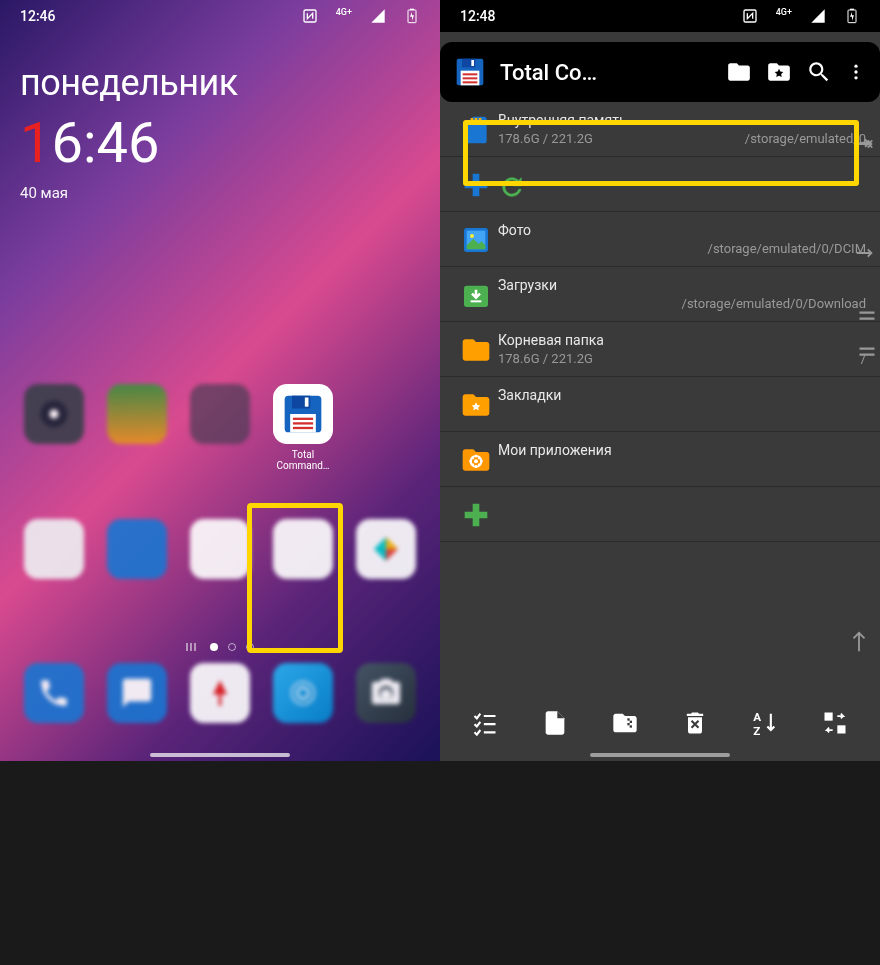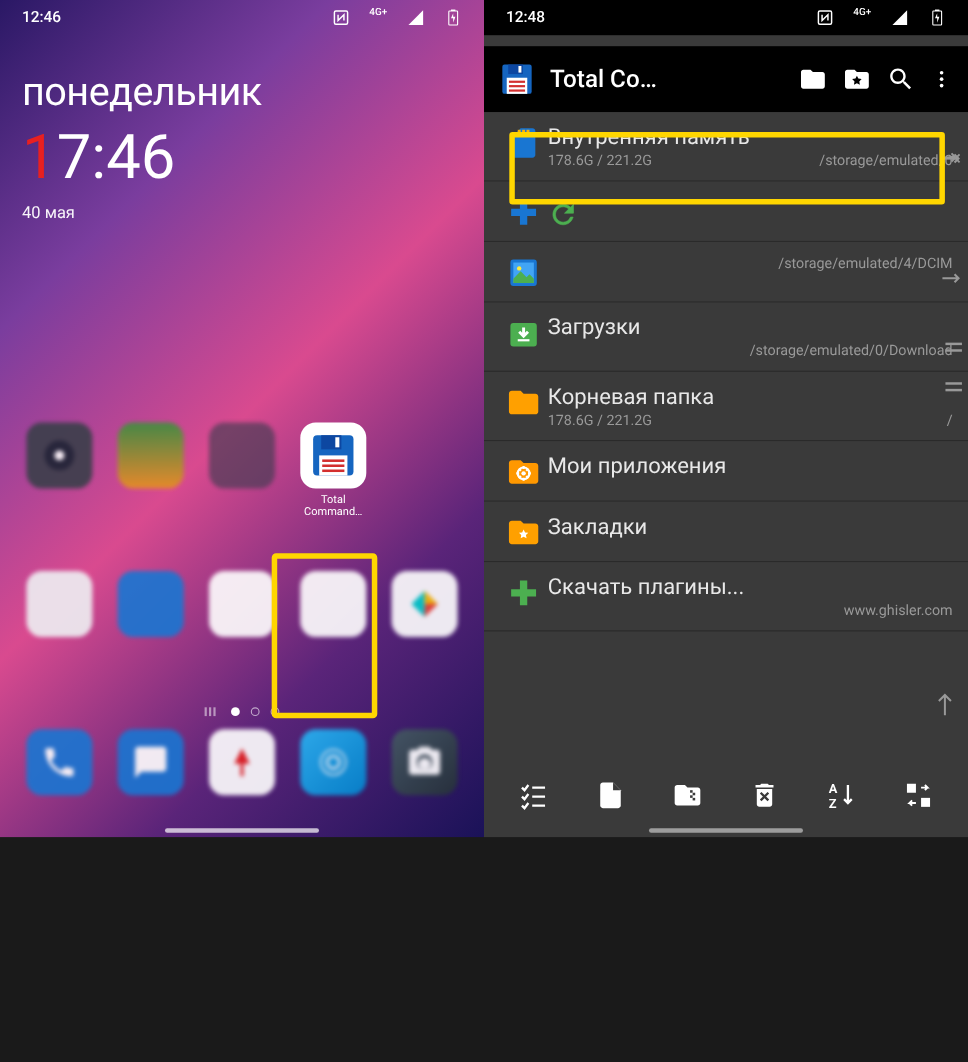--- a/index.html
+++ b/index.html
@@ -34,29 +34,29 @@
 .pager { display: flex; justify-content: center; gap: 10px; margin-bottom: 12px; align-items: center; }
 .pager-lines { width: 14px; height: 8px; display: flex; gap: 2px; }
 .pager-line { width: 2px; height: 8px; background: rgba(255,255,255,0.5); }
 .pager-dot { width: 8px; height: 8px; border-radius: 50%; background: rgba(255,255,255,0.4); }
 .pager-dot.active { background: #fff; }
 .pager-ring { width: 8px; height: 8px; border-radius: 50%; border: 1px solid rgba(255,255,255,0.6); }
 
 .nav-gesture { position: absolute; bottom: 4px; left: 50%; transform: translateX(-50%); width: 140px; height: 4px; background: rgba(255,255,255,0.7); border-radius: 2px; }
 
 
-.tc-appbar { height: 60px; background: #000; display: flex; align-items: center; padding: 0 14px; gap: 14px; margin-top: 10px; }
+.tc-appbar { height: 60px; background: #000; display: flex; align-items: center; padding: 0 14px; gap: 14px; margin-top: 10px; border-radius: 12px; }
 .tc-title { color: #fff; font-size: 22px; font-weight: 500; flex: 1; white-space: nowrap; overflow: hidden; text-overflow: ellipsis; }
 .tc-action { width: 26px; height: 26px; fill: #fff; }
 
 .tc-list { background: #3a3a3a; }
 .tc-item { display: flex; align-items: flex-start; padding: 10px 14px; border-bottom: 1px solid #2a2a2a; position: relative; min-height: 50px; }
 .tc-icon-col { width: 44px; display: flex; justify-content: center; align-items: center; padding-top: 2px; }
 .tc-text-col { flex: 1; color: #fff; }
-.tc-item-title { font-size: 20px; color: #e8e8e8; }
+.tc-item-title { font-size: 14px; color: #e8e8e8; }
 .tc-item-sub { font-size: 13px; color: #999; margin-top: 3px; display: flex; justify-content: space-between; }
 .tc-item-sub-left { flex-shrink: 0; text-align: right; }
 .tc-item-sub-right { text-align: right; }
 
 .hl-right { position: absolute; left: 463px; top: 120px; width: 396px; height: 66px; border: 5px solid #ffd600; border-radius: 3px; pointer-events: none; z-index: 10; }
 
 .side-arrow { position: absolute; right: 4px; color: #888; font-size: 22px; }
 .arrow-dbl { position: absolute; right: 4px; width: 18px; }
 
 .tc-toolbar { position: absolute; bottom: 12px; left: 0; right: 0; height: 52px; display: flex; justify-content: space-around; align-items: center; padding: 0 10px; }
@@ -85,21 +85,21 @@
           <rect x="6" y="3" width="12" height="19" rx="1" fill="none" stroke="#fff" stroke-width="1.5"></rect>
           <rect x="9" y="1" width="6" height="2"></rect>
           <path d="M12 6 L9 13 L12 13 L12 19 L15 11 L12 11 Z"></path>
         </svg>
     </div>
   </div>
 
   <div class="home-content">
     <div class="day-name">понедельник</div>
     <div class="clock">
-      <span class="clock-1">1</span><span>7:46</span>
+      <span class="clock-1">1</span><span>6:46</span>
     </div>
     <div class="date-text">40 мая</div>
   </div>
 
   <div class="app-grid">
     <div class="app-row">
       <div class="app-wrap">
           <div class="app-icon" style="background:#3a3f4a">
             <svg width="36" height="36" viewBox="0 0 24 24" fill="#fff">
               <circle cx="12" cy="12" r="9" fill="#1a2332"></circle>
@@ -309,23 +309,24 @@
     <div class="tc-item">
       <div class="tc-icon-col">
         <svg class="fsvg" viewBox="0 0 24 24">
             <rect x="3" y="3" width="18" height="18" rx="2" fill="#1976d2"></rect>
             <rect x="5" y="5" width="14" height="14" fill="#42a5f5"></rect>
             <circle cx="9" cy="9" r="1.5" fill="#ffeb3b"></circle>
             <path d="M5 16 L10 11 L14 15 L16 13 L19 16 L19 19 L5 19 Z" fill="#4caf50"></path>
           </svg>
       </div>
       <div class="tc-text-col">
+        <div class="tc-item-title">Фото</div>
         <div class="tc-item-sub">
             <span></span>
-            <span class="tc-item-sub-right">/storage/emulated/4/DCIM</span>
+            <span class="tc-item-sub-right">/storage/emulated/0/DCIM</span>
           </div>
       </div>
     </div>
 
     <div class="tc-item">
       <div class="tc-icon-col">
         <svg class="fsvg" viewBox="0 0 24 24">
             <rect x="3" y="5" width="18" height="16" rx="2" fill="#4caf50"></rect>
             <path d="M12 8 L12 14 M9 11 L12 14 L15 11" stroke="#fff" stroke-width="2" fill="none"></path>
             <rect x="8" y="16" width="8" height="1.5" fill="#fff"></rect>
@@ -359,55 +360,48 @@
         <div class="tc-item-sub">
             <span class="tc-item-sub-left">178.6G / 221.2G</span>
             <span class="tc-item-sub-right">/</span>
           </div>
       </div>
     </div>
 
     <div class="tc-item">
       <div class="tc-icon-col">
         <svg class="fsvg" viewBox="0 0 24 24">
+            <path d="M10 4H4c-1.1 0-2 .9-2 2v12c0 1.1.9 2 2 2h16c1.1 0 2-.9 2-2V8c0-1.1-.9-2-2-2h-8l-2-2z" fill="#ffa000"></path>
+            <path d="M12 10l1 2 2.2.3-1.6 1.5.4 2.2-2-1-2 1 .4-2.2L8.8 12.3 11 12z" fill="#fff"></path>
+          </svg>
+      </div>
+      <div class="tc-text-col">
+        <div class="tc-item-title">Закладки</div>
+      </div>
+    </div>
+
+    <div class="tc-item">
+      <div class="tc-icon-col">
+        <svg class="fsvg" viewBox="0 0 24 24">
             <path d="M10 4H4c-1.1 0-2 .9-2 2v12c0 1.1.9 2 2 2h16c1.1 0 2-.9 2-2V8c0-1.1-.9-2-2-2h-8l-2-2z" fill="#ff9800"></path>
             <circle cx="12" cy="13" r="4" fill="none" stroke="#fff" stroke-width="1.5"></circle>
             <circle cx="12" cy="13" r="1.5" fill="#fff"></circle>
             <path d="M12 8v2M12 16v2M7 13h2M15 13h2M8.8 9.8l1.4 1.4M13.8 14.8l1.4 1.4M8.8 16.2l1.4-1.4M13.8 11.2l1.4-1.4" stroke="#fff" stroke-width="1.5"></path>
           </svg>
       </div>
       <div class="tc-text-col">
         <div class="tc-item-title">Мои приложения</div>
       </div>
     </div>
 
     <div class="tc-item">
       <div class="tc-icon-col">
         <svg class="fsvg" viewBox="0 0 24 24">
-            <path d="M10 4H4c-1.1 0-2 .9-2 2v12c0 1.1.9 2 2 2h16c1.1 0 2-.9 2-2V8c0-1.1-.9-2-2-2h-8l-2-2z" fill="#ffa000"></path>
-            <path d="M12 10l1 2 2.2.3-1.6 1.5.4 2.2-2-1-2 1 .4-2.2L8.8 12.3 11 12z" fill="#fff"></path>
-          </svg>
-      </div>
-      <div class="tc-text-col">
-        <div class="tc-item-title">Закладки</div>
-      </div>
-    </div>
-
-    <div class="tc-item">
-      <div class="tc-icon-col">
-        <svg class="fsvg" viewBox="0 0 24 24">
             <path d="M19 13h-6v6h-2v-6H5v-2h6V5h2v6h6v2z" fill="#4caf50" stroke="#4caf50" stroke-width="3"></path>
           </svg>
-      </div>
-      <div class="tc-text-col">
-        <div class="tc-item-title">Скачать плагины...</div>
-        <div class="tc-item-sub">
-            <span></span>
-            <span class="tc-item-sub-right">www.ghisler.com</span>
-          </div>
       </div>
     </div>
 
   </div>
 
   <div class="up-arrow">
     <svg width="22" height="26" viewBox="0 0 24 28">
         <path d="M12 4 L12 24 M6 10 L12 4 L18 10" stroke="#999" stroke-width="2" fill="none"></path>
       </svg>
   </div>

